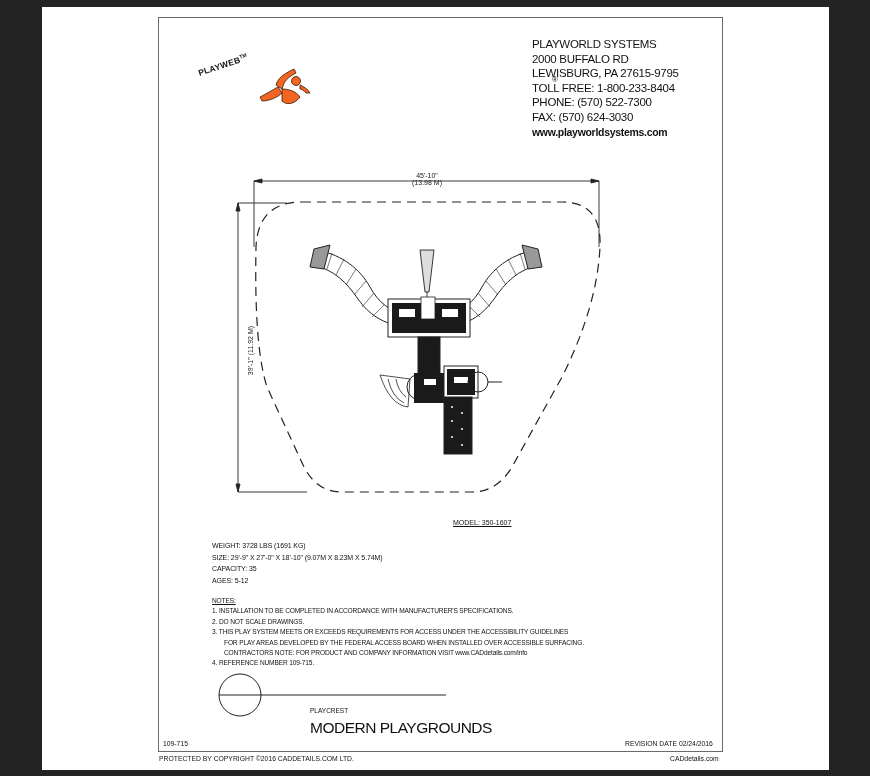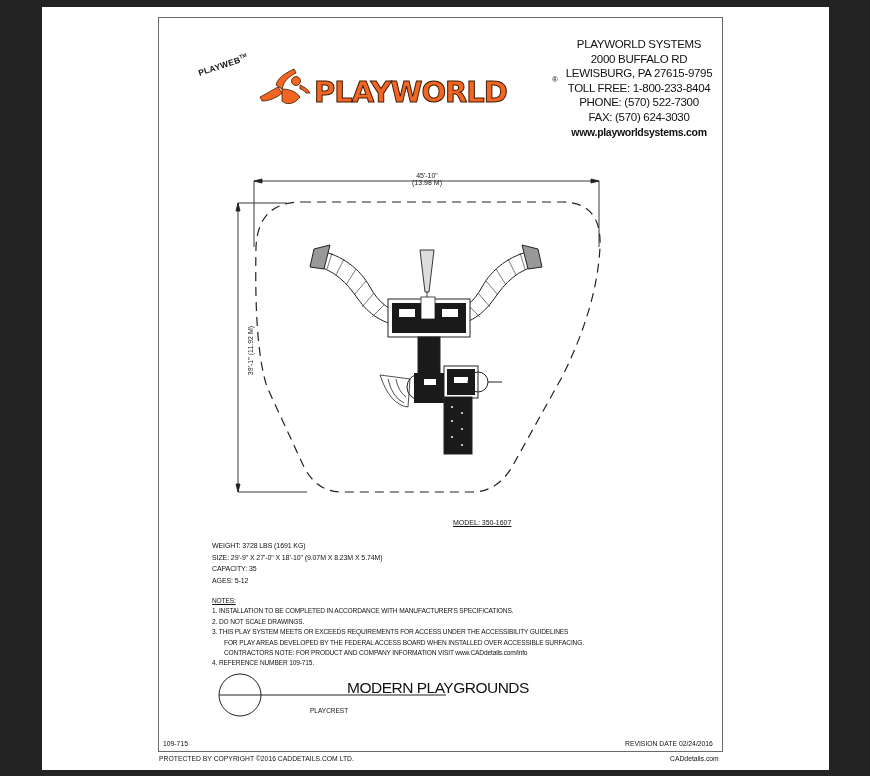--- a/index.html
+++ b/index.html
@@ -1,31 +1,31 @@
 <!DOCTYPE html>
 <html><head>
 <meta charset="utf-8">
 <style>
   html,body{margin:0;padding:0;}
   body{width:870px;height:776px;background:#232323;position:relative;overflow:hidden;font-family:"Liberation Sans",sans-serif;}
   .page{position:absolute;left:42px;top:7px;width:787px;height:763px;background:#ffffff;}
   .frame{position:absolute;left:116px;top:10px;width:565px;height:735px;border:1.5px solid #6a6a6a;box-sizing:border-box;}
   .abs{position:absolute;}
-  .addr{position:absolute;left:517px;top:30px;width:160px;text-align:center;font-size:11.5px;line-height:14.6px;color:#111;letter-spacing:-0.3px;}
+  .addr{position:absolute;left:490px;top:30px;width:160px;font-size:11.5px;line-height:14.6px;color:#111;letter-spacing:-0.3px;}
   .addr .web{font-size:10.5px;font-weight:bold;}
   .playweb{position:absolute;left:158px;top:60px;font-size:8.5px;font-weight:bold;color:#111;transform:rotate(-18deg);transform-origin:left bottom;letter-spacing:0.3px;}
   .playweb sup{font-size:5px;}
   .logo-text{position:absolute;left:272px;top:68px;font-size:29px;font-weight:900;color:#f26522;letter-spacing:-1px;-webkit-text-stroke:1px #3a1a00;font-family:"DejaVu Sans",sans-serif;}
   .logo-reg{position:absolute;left:510px;top:68px;font-size:8px;color:#111;}
   .dim{font-size:7px;color:#222;text-align:center;}
   .specs{position:absolute;left:170px;top:533px;font-size:7px;line-height:11.6px;color:#111;letter-spacing:-0.1px;}
   .notes{position:absolute;left:170px;top:589px;font-size:6.6px;line-height:10.4px;color:#111;letter-spacing:-0.15px;}
   .notes .hd{text-decoration:underline;}
   .notes .ind{padding-left:12px;}
-  .title-main{position:absolute;left:268px;top:672px;font-size:15.5px;color:#111;letter-spacing:-0.5px;margin-left:37px;}
+  .title-main{position:absolute;left:268px;top:712px;font-size:15.5px;color:#111;letter-spacing:-0.5px;}
   .title-sub{position:absolute;left:268px;top:700px;font-size:6.5px;color:#111;}
   .model{position:absolute;left:411px;top:512px;font-size:7px;color:#111;text-decoration:underline;}
   .foot{font-size:6.8px;color:#111;position:absolute;}
 </style>
 </head>
 <body>
 
 <div class="page">
   <div class="frame"></div>
 
@@ -33,21 +33,20 @@
     <span>PLAYWEB</span><sup>TM</sup>
   </div>
 
   <svg class="abs" style="left:214px;top:60px" width="56" height="40" viewBox="0 0 56 40">
     <path d="M4 30 C12 26 18 22 22 20 L26 26 C22 30 14 34 6 34 Z" fill="#f26522" stroke="#3a1a00" stroke-width="0.8"></path>
     <path d="M20 18 C22 10 30 6 38 2 L40 6 C32 10 28 14 26 22 Z" fill="#f26522" stroke="#3a1a00" stroke-width="0.8"></path>
     <circle cx="40" cy="14" r="4.5" fill="#f26522" stroke="#3a1a00" stroke-width="0.8"></circle>
     <path d="M26 22 C32 22 40 24 44 30 C38 38 30 38 26 34 Z" fill="#f26522" stroke="#3a1a00" stroke-width="0.8"></path>
     <path d="M44 18 C48 20 52 22 54 26 L50 26 C48 24 46 22 44 22 Z" fill="#f26522" stroke="#3a1a00" stroke-width="0.8"></path>
   </svg>
-  <div class="logo-text">PLAYWORLD</div>
   <div class="logo-reg">®</div>
 
   <div class="addr">
     <div>PLAYWORLD SYSTEMS</div>
     <div>2000 BUFFALO RD</div>
     <div>LEWISBURG, PA 27615-9795</div>
     <div>TOLL FREE: 1-800-233-8404</div>
     <div>PHONE: (570) 522-7300</div>
     <div>FAX: (570) 624-3030</div>
     <div class="web">www.playworldsystems.com</div>

